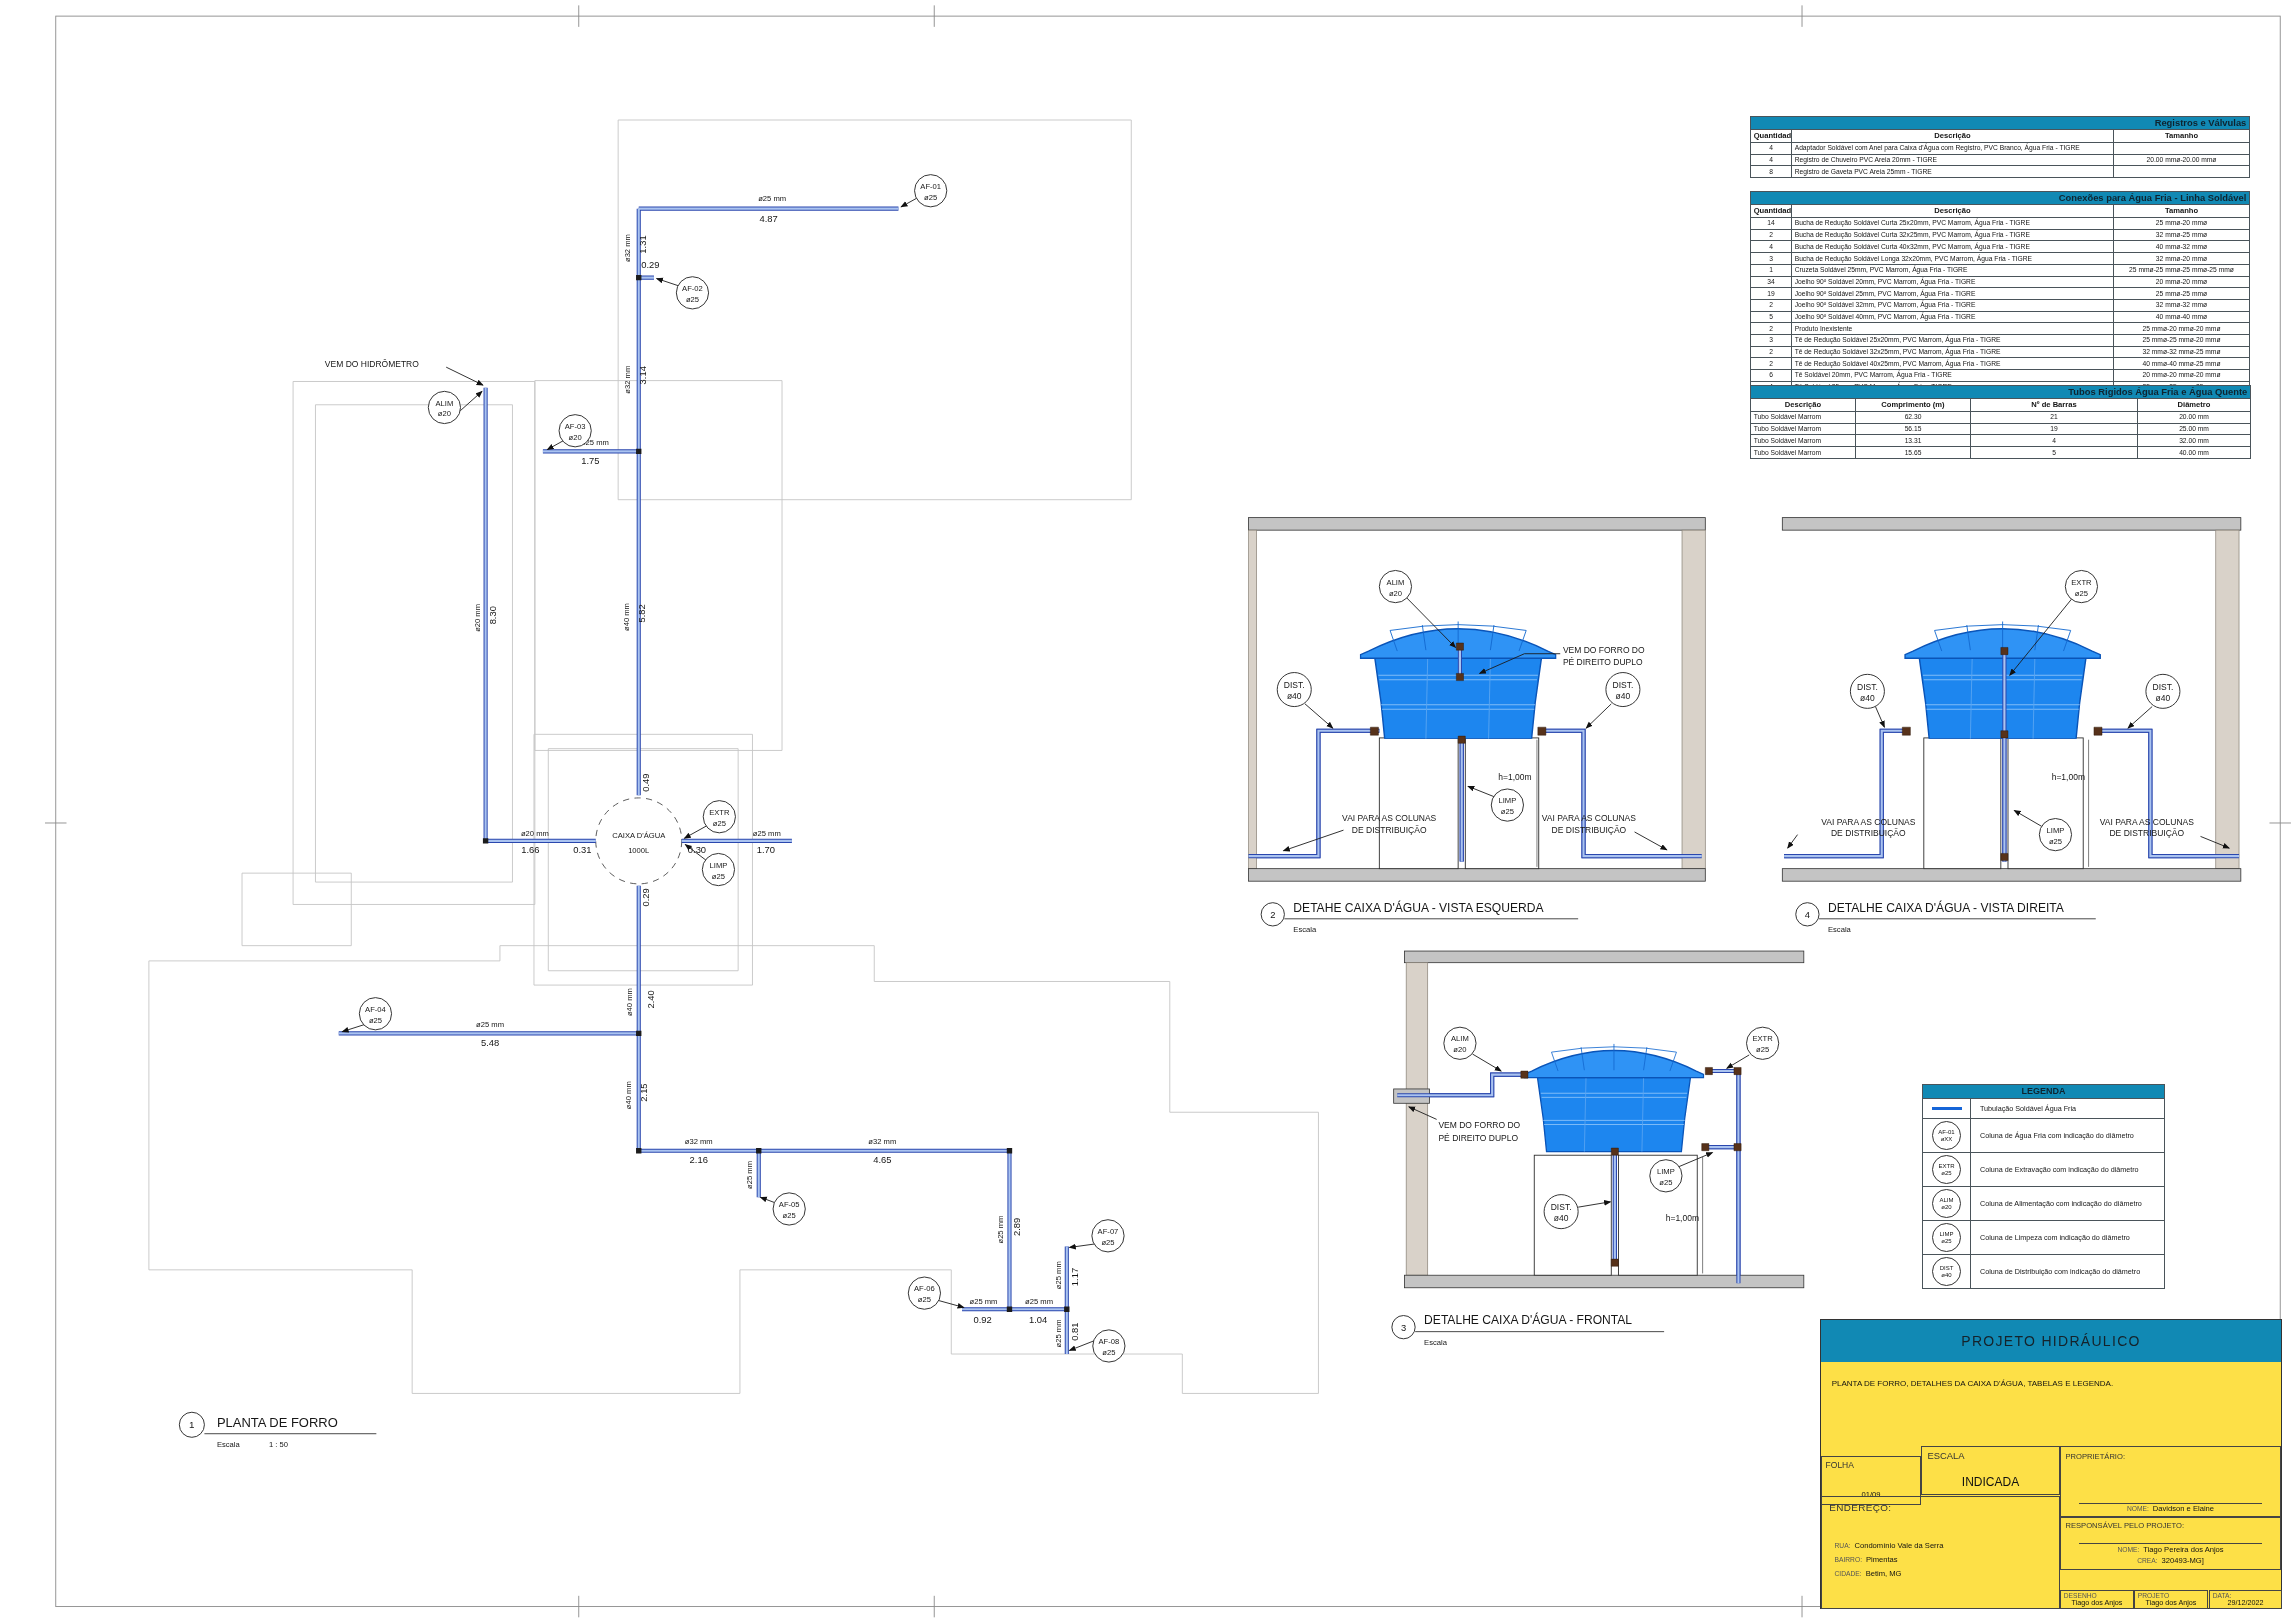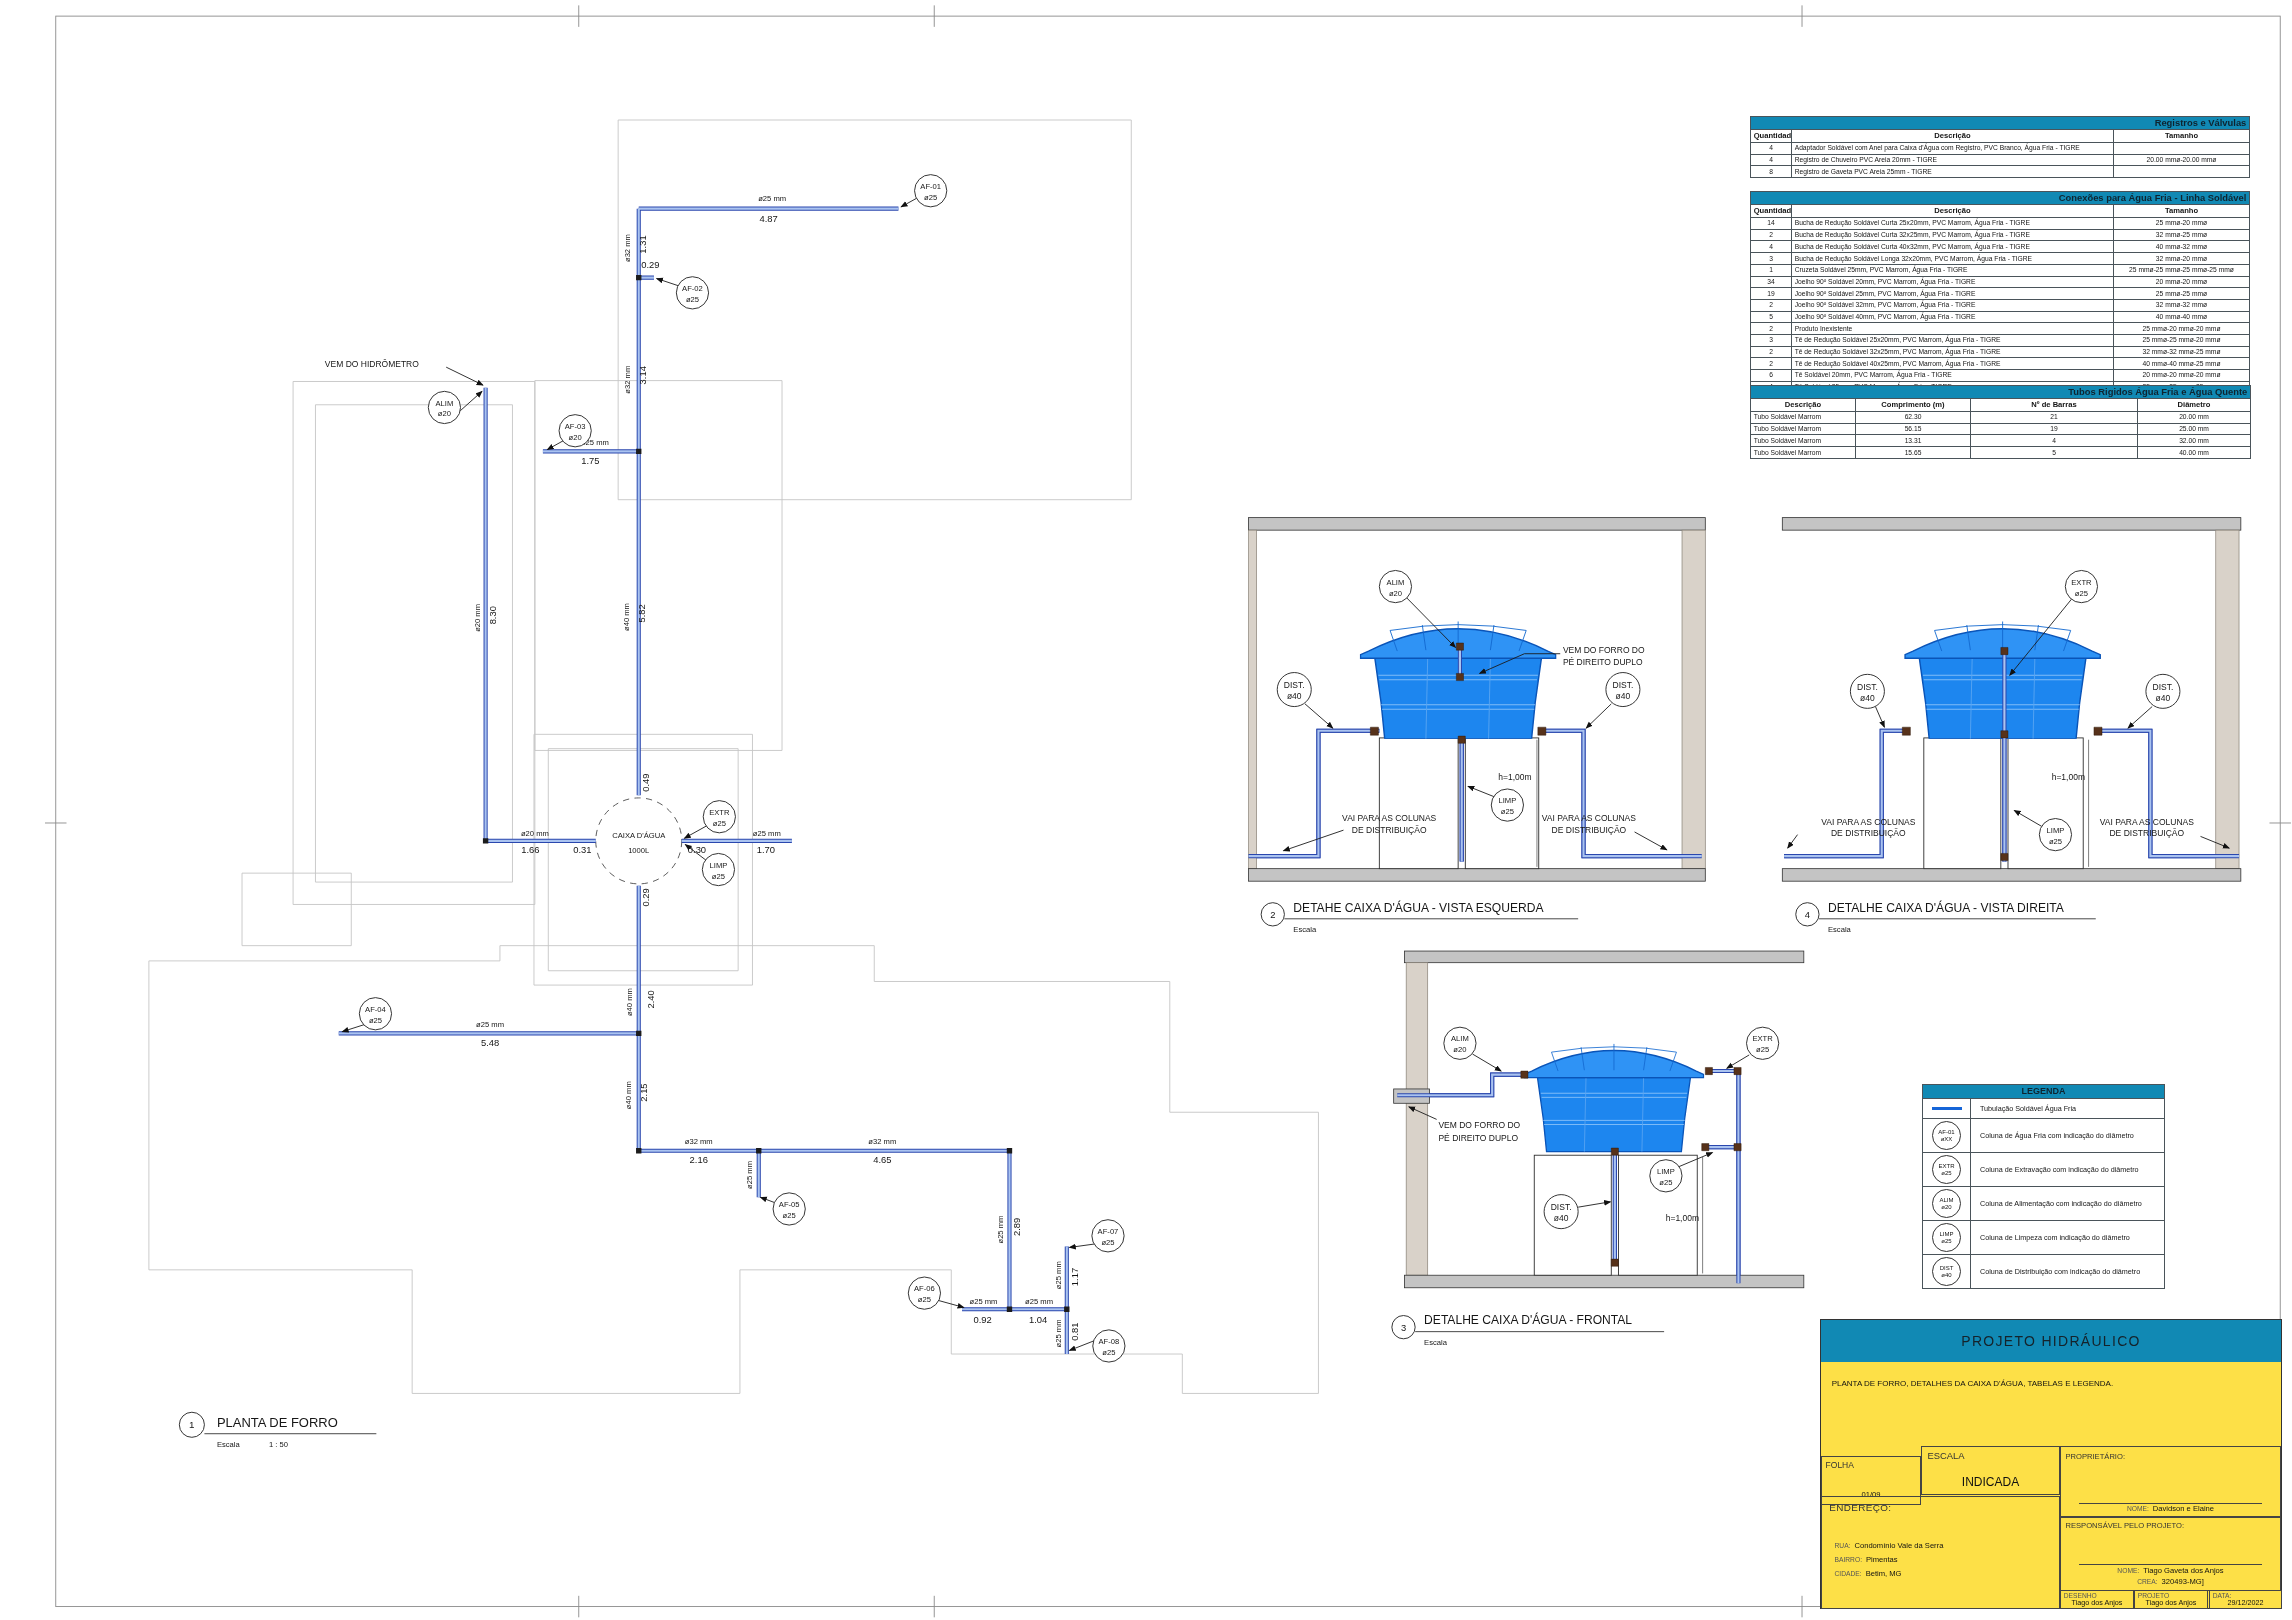--- a/index.html
+++ b/index.html
@@ -620,26 +620,26 @@
     </div>
   </div>
 
   <div class="tbcell" style="left:0;top:176px;width:239px;height:113px">
     <div class="tbl" style="position:absolute;left:7.2px;top:5.4px;font-size:9.9px;letter-spacing:0.4px">ENDEREÇO:</div>
     <div style="position:absolute;left:12.5px;top:38px"><span class="tbl2">RUA:</span> <span class="tbv">Condomínio Vale da Serra</span></div>
     <div style="position:absolute;left:12.5px;top:52px"><span class="tbl2">BAIRRO:</span> <span class="tbv">Pimentas</span></div>
     <div style="position:absolute;left:12.5px;top:66px"><span class="tbl2">CIDADE:</span> <span class="tbv">Betim, MG</span></div>
   </div>
 
-  <div class="tbcell" style="left:239px;top:197px;width:221px;height:74px">
+  <div class="tbcell" style="left:239px;top:197px;width:221px;height:53px">
     <div class="tbl" style="position:absolute;left:4.5px;top:2.7px">RESPONSÁVEL  PELO  PROJETO:</div>
     <div style="position:absolute;left:0;right:0;bottom:25px" class="sig"></div>
     <div style="position:absolute;left:0;right:0;bottom:14.3px;text-align:center">
       <span class="tbl2">NOME:</span>
-      <span class="tbv">Tiago Gaveta dos Anjos</span>
+      <span class="tbv">Tiago Pereira dos Anjos</span>
     </div>
     <div style="position:absolute;left:0;right:0;bottom:2.7px;text-align:center">
       <span class="tbl2">CREA:</span>
       <span class="tbv">320493-MG]</span>
     </div>
   </div>
 
   <div class="tbcell" style="left:239px;top:270px;width:74px;height:19px">
     <div class="tbl2" style="position:absolute;left:2.7px;top:0.9px">DESENHO</div>
     <div class="tbv" style="position:absolute;left:0;right:0;bottom:0.9px;text-align:center;font-size:7.2px">Tiago dos Anjos</div>

